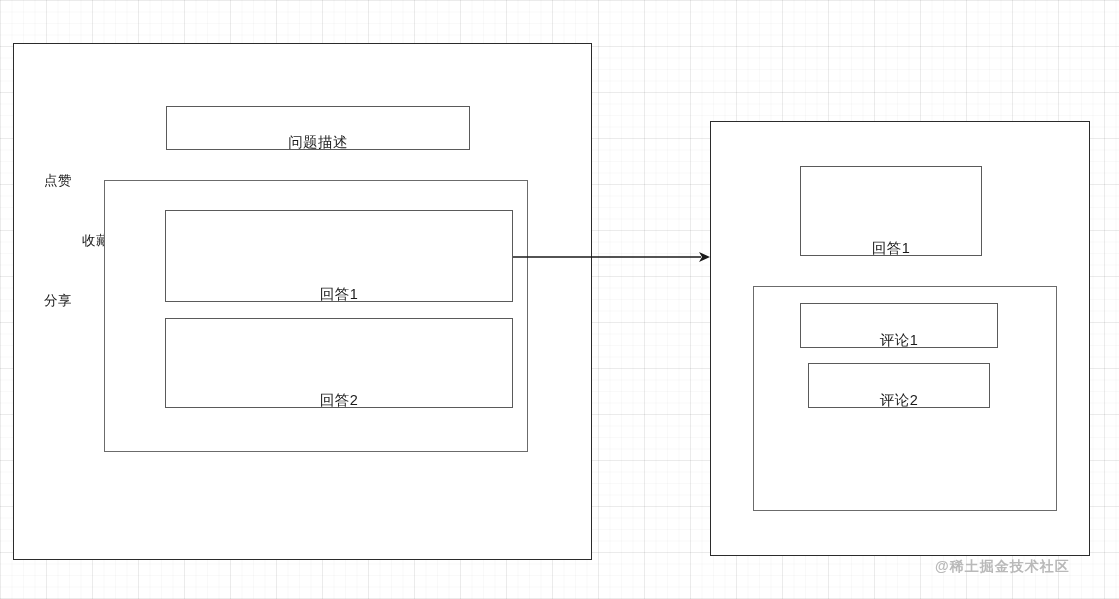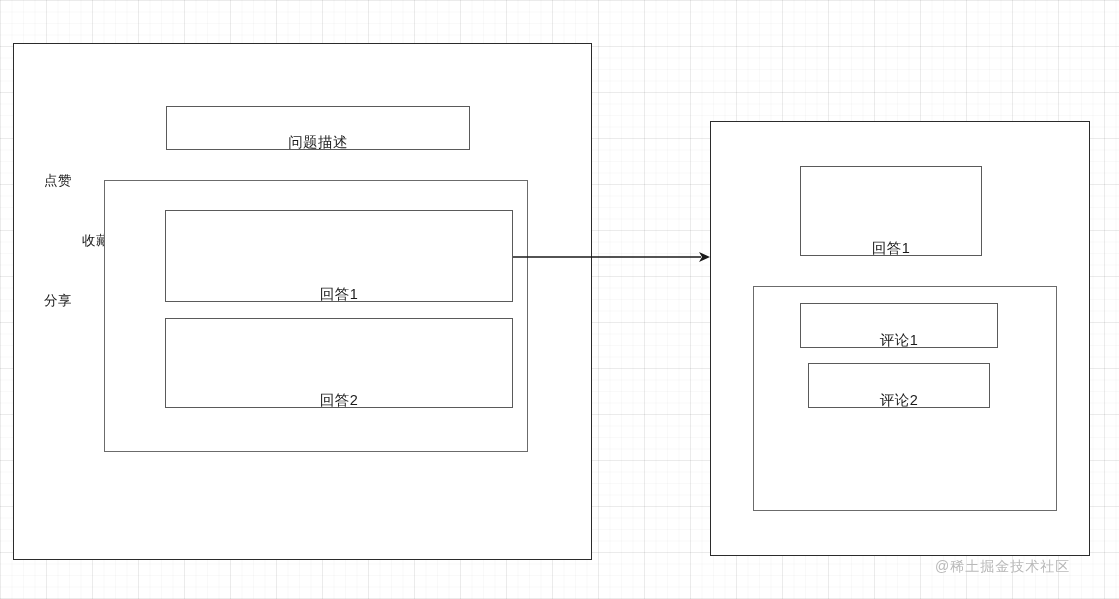--- a/index.html
+++ b/index.html
@@ -73,20 +73,21 @@
     pointer-events: none;
   }
 
   .watermark {
     position: absolute;
     font-size: 14px;
     color: #b9b9b9;
     white-space: nowrap;
     letter-spacing: 1px;
     user-select: none;
+    font-weight: bold;
   }
 </style>
 </head>
 <body>
 
 <div id="canvas" style="background-color: rgb(255, 255, 255);">
 
   <div class="box outer" id="left-panel" style="left: 13px; top: 43px; width: 579px; height: 517px;"></div>
 
   <div class="side-label" id="side-label-0" style="left: 58px; top: 181px;">点赞</div>

